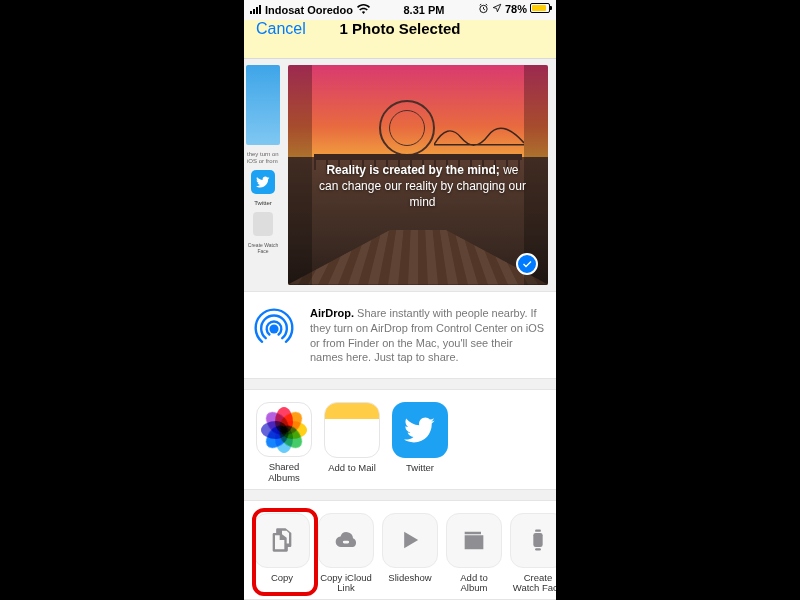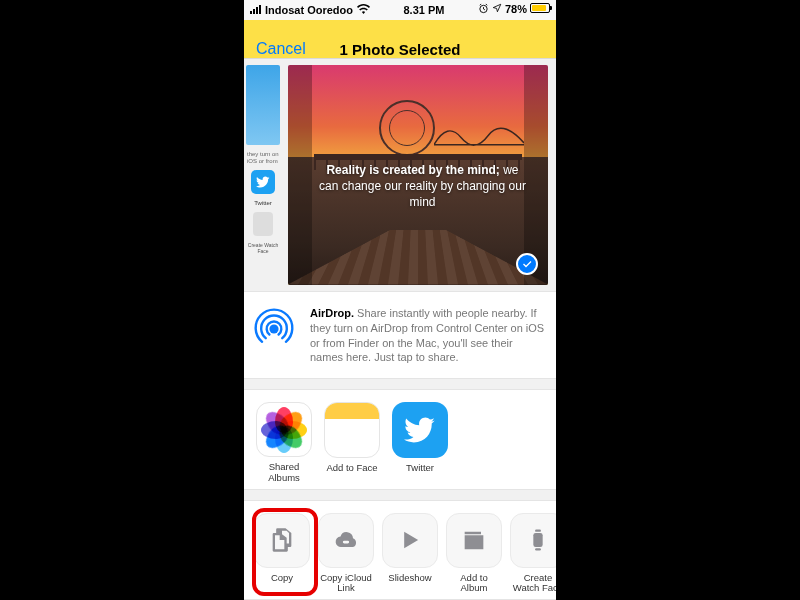--- a/index.html
+++ b/index.html
@@ -14,21 +14,21 @@
   .status .center { flex: 1; text-align: center; }
   .status .right { display: flex; align-items: flex-start; gap: 3px; }
   .bars { display: inline-flex; align-items: flex-end; gap: 1px; }
   .bars span { width: 2px; background: #000; display: inline-block; }
   .bars span:nth-child(1){height:3px}.bars span:nth-child(2){height:5px}.bars span:nth-child(3){height:7px}.bars span:nth-child(4){height:9px}
   .battery { width: 20px; height: 10px; border: 1px solid #000; border-radius: 2px; position: relative; display: inline-block; }
   .battery::after { content:""; position:absolute; right:-3px; top:2px; width:2px; height:4px; background:#000; border-radius:0 1px 1px 0; }
   .battery .fill { position:absolute; left:1px; top:1px; bottom:1px; width:75%; background:#ffcc00; border-radius:1px; }
 
   
-  .nav { height: 40px; background: #fde047; display: flex; align-items: flex-end; border-bottom: 1px solid #d9d9d9; position: relative; }
+  .nav { height: 40px; background: #fef9c3; display: flex; align-items: flex-start; border-bottom: 1px solid #d9d9d9; position: relative; }
   .nav .cancel { color:#007aff; font-size:16px; padding:0 12px; }
   .nav .title { position:absolute; left:0; right:0; text-align:center; font-size:15px; font-weight:600; color:#000; pointer-events:none; }
 
   
   .preview { height: 232px; background:#f1f1f1; display:flex; align-items:center; gap:6px; padding:6px 8px 6px 0; }
   .strip { width: 38px; height: 100%; display:flex; flex-direction:column; gap:6px; align-items:center; }
   .strip .thumb { width: 34px; height: 80px; background:linear-gradient(180deg,#3ea5e8,#7fc7f2); border-radius:2px; }
   .strip .caption { font-size:6px; color:#666; line-height:1.1; width:32px; }
   .strip .tw { width:24px; height:24px; border-radius:5px; background:#1da1f2; display:flex; align-items:center;justify-content:center; }
   .strip .tw svg{width:14px;height:14px;fill:#fff}
@@ -190,21 +190,21 @@
         <div class="petal" style="background:#34c759;transform:translate(-50%,-50%) rotate(135deg) translateY(-10px);left:50%;top:50%"></div>
         <div class="petal" style="background:#5ac8fa;transform:translate(-50%,-50%) rotate(180deg) translateY(-10px);left:50%;top:50%"></div>
         <div class="petal" style="background:#007aff;transform:translate(-50%,-50%) rotate(225deg) translateY(-10px);left:50%;top:50%"></div>
         <div class="petal" style="background:#5856d6;transform:translate(-50%,-50%) rotate(270deg) translateY(-10px);left:50%;top:50%"></div>
         <div class="petal" style="background:#af52de;transform:translate(-50%,-50%) rotate(315deg) translateY(-10px);left:50%;top:50%"></div>
       </div>
       <div class="lbl">Shared Albums</div>
     </div>
     <div class="app">
       <div class="tile t-notes"></div>
-      <div class="lbl">Add to Face</div>
+      <div class="lbl">Add to Mail</div>
     </div>
     <div class="app">
       <div class="tile t-twitter">
           <svg width="32" height="32" viewBox="0 0 24 24" fill="#fff">
             <path d="M23 4.9c-.8.4-1.7.6-2.6.8.9-.6 1.7-1.5 2-2.6-.9.5-1.9.9-2.9 1.1C18.6 3.3 17.4 2.7 16 2.7c-2.6 0-4.7 2.1-4.7 4.7 0 .4 0 .7.1 1C7.7 8.3 4.1 6.4 1.7 3.4c-.4.7-.6 1.5-.6 2.4 0 1.6.8 3.1 2.1 3.9-.8 0-1.5-.2-2.2-.6v.1c0 2.3 1.6 4.2 3.8 4.6-.4.1-.8.2-1.2.2-.3 0-.6 0-.9-.1.6 1.9 2.3 3.2 4.4 3.3-1.6 1.3-3.6 2-5.8 2H0c2.1 1.3 4.6 2.1 7.3 2.1 8.7 0 13.5-7.2 13.5-13.5v-.6c.9-.7 1.7-1.5 2.2-2.3z"></path>
           </svg>
         </div>
       <div class="lbl">Twitter</div>
     </div>
   </div>

